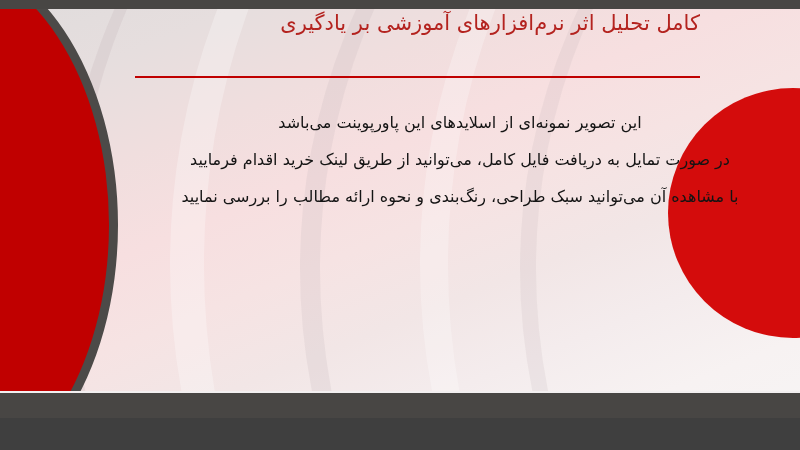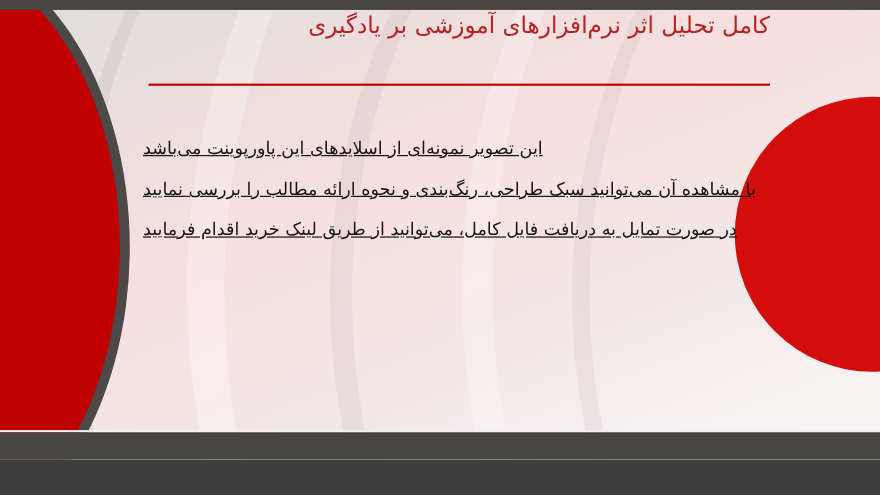--- a/index.html
+++ b/index.html
@@ -122,26 +122,25 @@
   .title-rule {
     position: absolute;
     left: 135px; top: 76px;
     width: 565px; height: 0;
     border-top: 2px solid #c00000;
     z-index: 12;
   }
 
   .body-block {
     position: absolute;
-    left: 130px; top: 116px;
+    left: 130px; top: 104px;
     width: 660px;
-    text-align: left;
+    text-align: center;
     direction: rtl;
     z-index: 12;
-    text-decoration: underline;
   }
   .body-line {
     color: #141414;
     font-size: 16px;
     line-height: 37px;
     font-family: "DejaVu Sans", sans-serif;
     white-space: nowrap;
   }
 </style>
 </head>
@@ -169,17 +168,17 @@
   <div class="bar-bottom-hi"></div>
   <div class="bar-bottom"></div>
 
   <div class="title-block">
     <div class="title-line">کامل تحلیل اثر نرم‌افزارهای آموزشی بر یادگیری</div>
   </div>
   <div class="title-rule"></div>
 
   <div class="body-block">
     <div class="body-line">این تصویر نمونه‌ای از اسلایدهای این پاورپوینت می‌باشد</div>
+    <div class="body-line">در صورت تمایل به دریافت فایل کامل، می‌توانید از طریق لینک خرید اقدام فرمایید</div>
     <div class="body-line">با مشاهده آن می‌توانید سبک طراحی، رنگ‌بندی و نحوه ارائه مطالب را بررسی نمایید</div>
-    <div class="body-line">در صورت تمایل به دریافت فایل کامل، می‌توانید از طریق لینک خرید اقدام فرمایید</div>
   </div>
 
 </div>
 
 </body></html>

